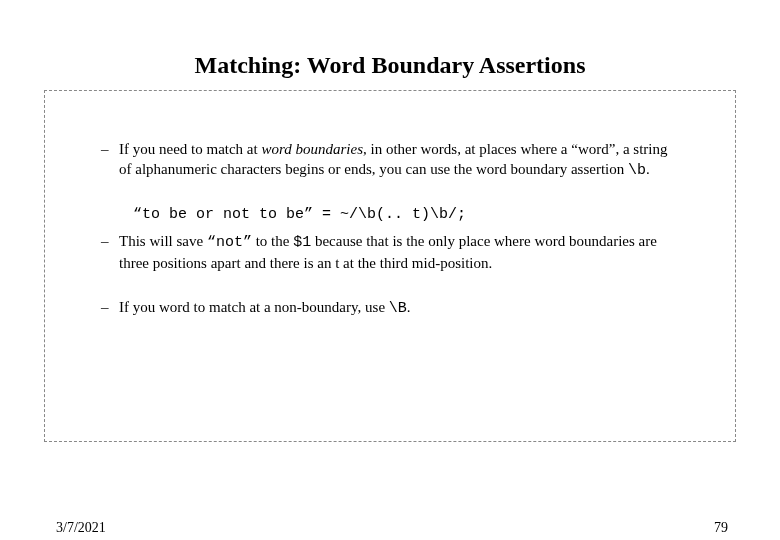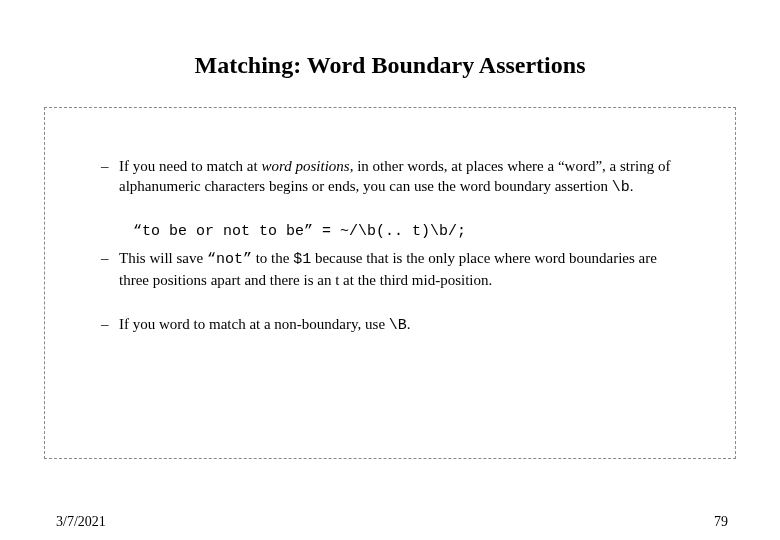--- a/index.html
+++ b/index.html
@@ -15,21 +15,21 @@
   .slide {
     width: 100%;
     height: 100%;
     position: relative;
     padding-top: 52px;
   }
   .title {
     text-align: center;
     font-size: 24px;
     font-weight: bold;
-    margin-bottom: 28px;
+    margin-bottom: 11px;
   }
   .content-box {
     margin: 0 44px;
     border: 1px dashed #888;
     padding: 48px 60px 42px 60px;
     min-height: 352px;
   }
   .bullet-item {
     display: flex;
     align-items: flex-start;
@@ -48,21 +48,21 @@
   }
   .code-line {
     font-family: "Courier New", Courier, monospace;
     font-size: 15px;
     margin: 0 0 8px 28px;
   }
   .mono { font-family: "Courier New", Courier, monospace; }
   .italic { font-style: italic; }
   .footer {
     position: absolute;
-    bottom: 10px;
+    bottom: 4px;
     left: 0;
     right: 0;
     padding: 0 52px 0 56px;
     display: flex;
     justify-content: space-between;
     font-size: 14px;
     color: #000;
   }
 </style>
 </head>
@@ -70,21 +70,21 @@
 
 <div class="slide">
 
   <h1 class="title">Matching: Word Boundary Assertions</h1>
 
   <div class="content-box">
 
     <div class="bullet-item">
       <span class="bullet-dash">–</span>
       <span class="bullet-text">
-        <span>If you need to match at </span><span class="italic">word positions</span><span>, in other words, at places where a “word”, a string of alphanumeric characters begins or ends, you can use the word boundary assertion </span><span class="mono">\b</span><span>.</span>
+        <span>If you need to match at </span><span class="italic">word boundaries</span><span>, in other words, at places where a “word”, a string of alphanumeric characters begins or ends, you can use the word boundary assertion </span><span class="mono">\b</span><span>.</span>
       </span>
     </div>
 
     <div class="code-line">“to be or not to be” = ~/\b(.. t)\b/;</div>
 
     <div class="bullet-item">
       <span class="bullet-dash">–</span>
       <span class="bullet-text">
         <span>This will save </span><span class="mono">“not”</span><span> to the </span><span class="mono">$1</span><span> because that is the only place where word boundaries are three positions apart and there is an t at the third mid-position.</span>
       </span>

